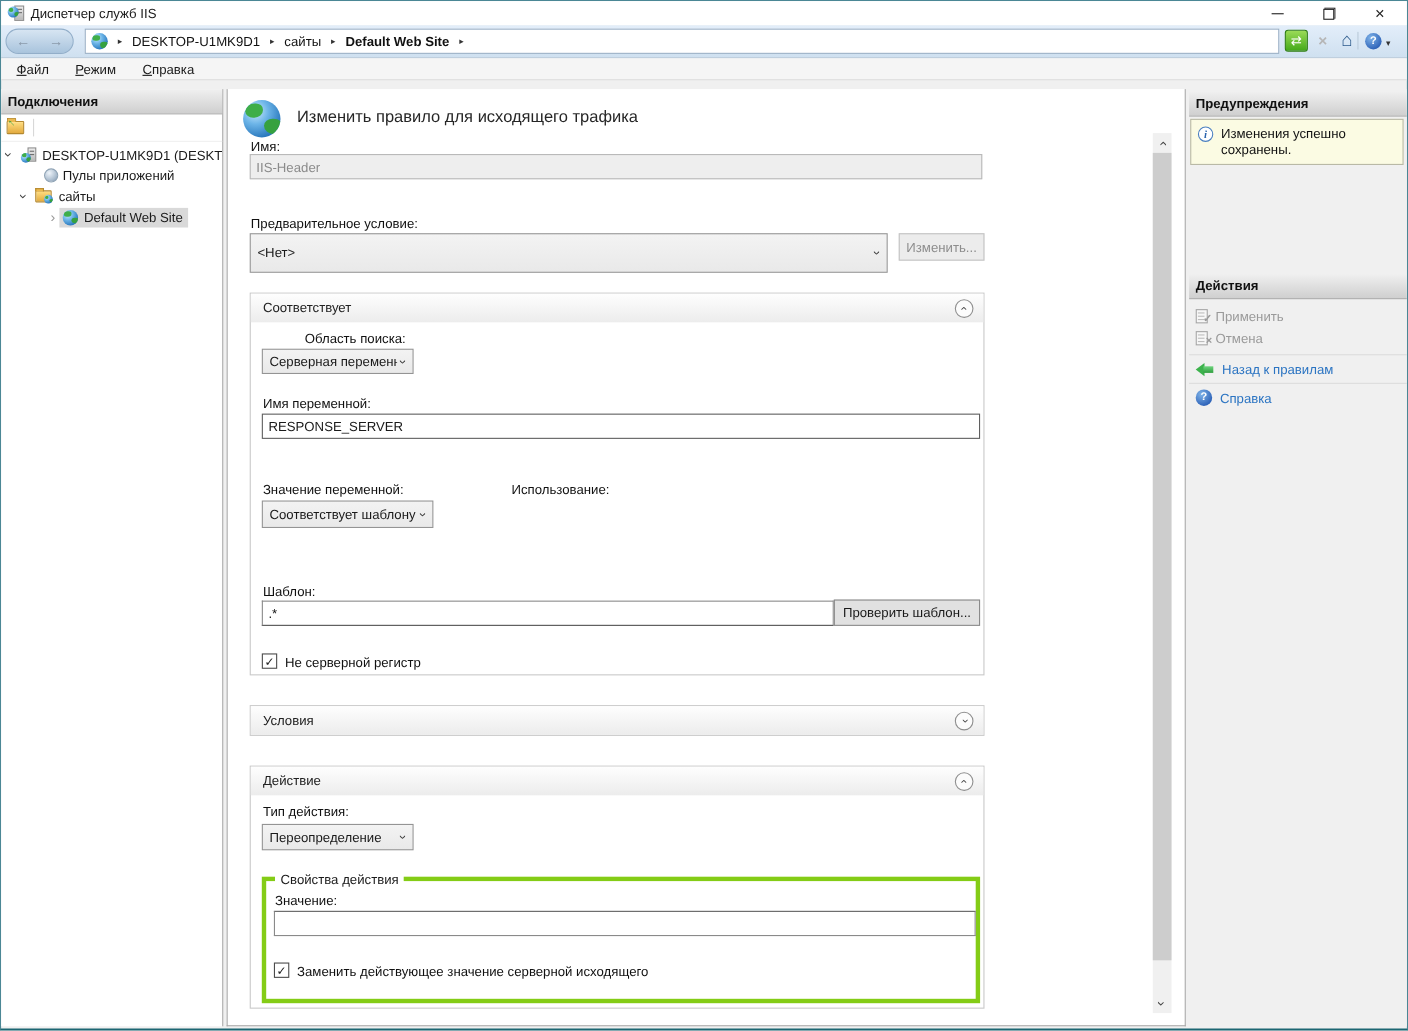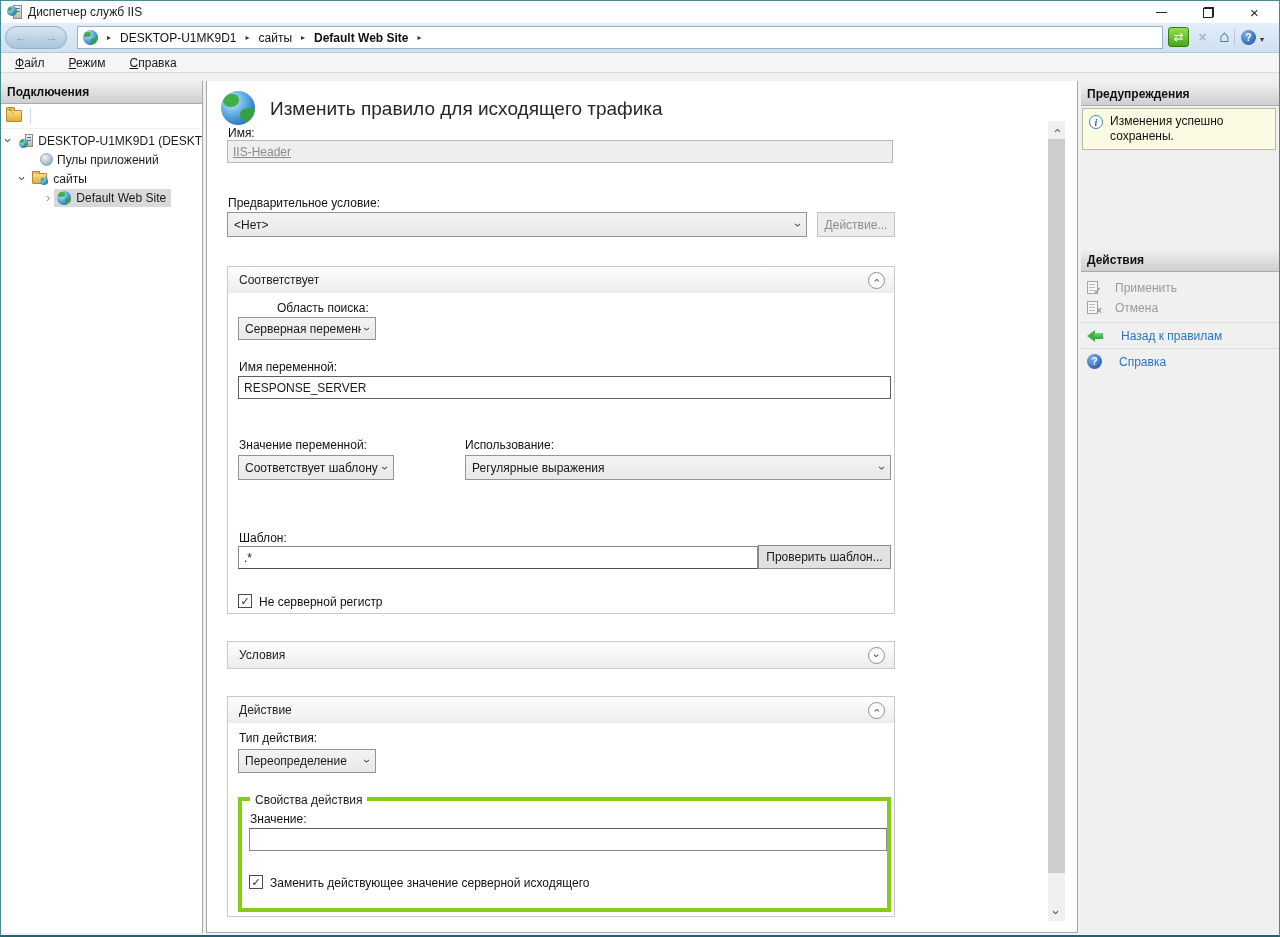--- a/index.html
+++ b/index.html
@@ -65,21 +65,21 @@
   .sfolder .fg { position:absolute; right:-2px; bottom:-2px; width:8px; height:8px; }
 
   
   .globe { border-radius:50%; background:radial-gradient(circle at 33% 30%, #cdeafd 0%, #6db5e8 35%, #2e7cc0 72%, #1b5fa0 100%); position:relative; overflow:hidden; flex:0 0 auto; }
   .globe::before { content:""; position:absolute; left:6%; top:10%; width:46%; height:38%; background:#3fae49; border-radius:60% 45% 55% 50%; }
   .globe::after { content:""; position:absolute; right:-8%; bottom:8%; width:52%; height:42%; background:#36a140; border-radius:50% 60% 40% 60%; }
 
   
   .maincontent { position:absolute; left:205px; top:80px; width:872px; bottom:2px; background:#fff; border:1px solid #a9a9a9; border-top:none; }
   .pagehead-globe { position:absolute; left:14px; top:10px; width:34px; height:34px; }
-  .pagetitle { position:absolute; left:63px; top:17px; font-size:19px; color:#262626; }
+  .pagetitle { position:absolute; left:63px; top:17px; font-size:15px; color:#262626; }
   .flabel { position:absolute; font-size:12px; color:#111; }
   .tbox { position:absolute; background:#fff; border:1px solid #8a8a8a; display:flex; align-items:center; padding:0 5px; font-size:12px; }
   .tbox.disabled { background:#eeeeee; border-color:#b9b9b9; color:#8b8b8b; }
   .combo { position:absolute; background:linear-gradient(#f3f3f3,#e9e9e9); border:1px solid #949494; display:flex; align-items:center; justify-content:space-between; padding:0 6px; font-size:12px; }
   .combo .ctext { white-space:nowrap; overflow:hidden; }
   .combo .chev { font-size:12px; color:#3d3d3d; margin-left:4px; }
   .pushbtn { position:absolute; background:#e1e1e1; border:1px solid #8a8a8a; display:flex; align-items:center; justify-content:center; font-size:12px; }
   .pushbtn.disabled { background:#ececec; border-color:#c3c3c3; color:#8d8d8d; }
   .section { position:absolute; left:20px; width:668px; border:1px solid #c9c9c9; background:#fff; }
   .sechead { height:26px; background:linear-gradient(#fefefe,#ececec); display:flex; align-items:center; justify-content:space-between; padding:0 9px 0 11px; font-size:12px; color:#222; }
@@ -96,21 +96,21 @@
   .vscroll .sbtn.up { top:0; } .vscroll .sbtn.down { bottom:0; }
   .vscroll .thumb { position:absolute; left:0; top:18px; width:17px; height:734px; background:#cdcdcd; }
 
   
   .rightpanel { position:absolute; left:1080px; top:80px; width:198px; bottom:2px; background:#f0f0f0; }
   .alertbox { position:absolute; left:1px; width:194px; background:#fbfbe3; border:1px solid #b9b9a6; padding:5px 4px 5px 27px; line-height:15px; font-size:12px; color:#111; }
   .infoicon { position:absolute; left:6px; top:6px; width:14px; height:14px; border-radius:50%; background:#fff; border:1px solid #4a7fc0; color:#2b64ad; font:italic bold 10px "Liberation Serif", serif; display:flex; align-items:center; justify-content:center; }
   .warnicon { position:absolute; left:5px; top:7px; width:0; height:0; border-left:8px solid transparent; border-right:8px solid transparent; border-bottom:14px solid #fdc52f; }
   .warnicon::after { content:"!"; position:absolute; left:-2px; top:2px; color:#5a4500; font-weight:bold; font-size:10px; }
   .actrow { position:absolute; left:0; width:100%; height:19px; display:flex; align-items:center; padding-left:6px; font-size:12px; }
-  .actrow .alabel { margin-left:17px; }
+  .actrow .alabel { margin-left:7px; }
   .actrow.disabled { color:#9a9a9a; }
   .link { color:#2b74c2; }
   .pageicon { position:relative; width:11px; height:13px; background:#f7f7f7; border:1px solid #a5a5a5; flex:0 0 auto; }
   .pageicon::before { content:""; position:absolute; left:1px; top:2px; width:6px; height:1px; background:#bdbdbd; box-shadow:0 3px 0 #bdbdbd, 0 6px 0 #bdbdbd; }
   .pageicon .mark { position:absolute; right:-5px; bottom:-3px; font-size:10px; font-weight:bold; color:#9a9a9a; }
   .backarrow { position:relative; width:17px; height:12px; flex:0 0 auto; }
   .backarrow::before { content:""; position:absolute; left:0; top:0; width:0; height:0; border-top:6px solid transparent; border-bottom:6px solid transparent; border-right:8px solid #3cb24c; }
   .backarrow::after { content:""; position:absolute; left:7px; top:3px; width:9px; height:6px; background:linear-gradient(#6ed47e,#2f9e3e); }
   .helpicon { width:15px; height:15px; border-radius:50%; background:radial-gradient(circle at 35% 30%, #7fb3e8, #2d62b8 75%); color:#fff; font-weight:bold; font-size:10px; display:flex; align-items:center; justify-content:center; flex:0 0 auto; }
   .sepline { position:absolute; left:0; width:100%; height:1px; background:#dcdcdc; }
@@ -210,30 +210,30 @@
         </span>
       </div>
     </div>
   </div>
 
   <div class="maincontent">
     <span class="pagehead-globe globe"></span>
     <div class="pagetitle">Изменить правило для исходящего трафика</div>
 
     <span class="flabel" style="left:21px; top:45px;">Имя:</span>
-    <div class="tbox disabled" style="left:20px; top:59px; width:666px; height:23px;text-decoration:underline;">
+    <div class="tbox disabled" style="left:20px; top:59px; width:666px; height:23px;">
         <span>IIS-Header</span>
       </div>
 
     <span class="flabel" style="left:21px; top:115px;">Предварительное условие:</span>
-    <div class="combo" style="left:20px; top:131px; width:580px; height:25px;">
+    <div class="combo" style="left:20px; top:131px; width:580px; height:36px;">
       <span class="ctext">&lt;Нет&gt;</span>
       <span class="chev down">›</span>
     </div>
-    <div class="pushbtn disabled" style="left:610px; top:131px; width:78px; height:25px;">Действие...</div>
+    <div class="pushbtn disabled" style="left:610px; top:131px; width:78px; height:25px;">Изменить...</div>
 
     <div class="section" style="top:185px; height:348px;">
       <div class="sechead">
         <span>Соответствует</span>
         <span class="circlebtn">
             <span class="chev up">›</span>
           </span>
       </div>
       <span class="flabel" style="left:11px; top:34px;margin-left:38px;">Область поиска:</span>
       <div class="combo" style="left:10px; top:50px; width:138px; height:23px;">
@@ -244,24 +244,20 @@
       <div class="tbox" style="left:10px; top:109px; width:653px; height:23px; border-color:#5f5f5f;">
           <span>RESPONSE_SERVER</span>
         </div>
 
       <span class="flabel" style="left:11px; top:171px;">Значение переменной:</span>
       <div class="combo" style="left:10px; top:188px; width:156px; height:25px;">
         <span class="ctext">Соответствует шаблону</span>
         <span class="chev down">›</span>
       </div>
       <span class="flabel" style="left:237px; top:171px;">Использование:</span>
-      <div class="combo" style="left:237px; top:188px; width:426px; height:25px;">
-        <span class="ctext">Регулярные выражения</span>
-        <span class="chev down">›</span>
-      </div>
 
       <span class="flabel" style="left:11px; top:264px;">Шаблон:</span>
       <div class="tbox" style="left:10px; top:279px; width:520px; height:23px; border-bottom-color:#4f4f4f;">
           <span>.*</span>
         </div>
       <div class="pushbtn" style="left:530px; top:278px; width:133px; height:24px;">Проверить шаблон...</div>
 
       <span class="cb" style="left:10px; top:327px;">✓</span>
       <span class="flabel" style="left:31px; top:328px;">Не серверной регистр</span>
     </div>

